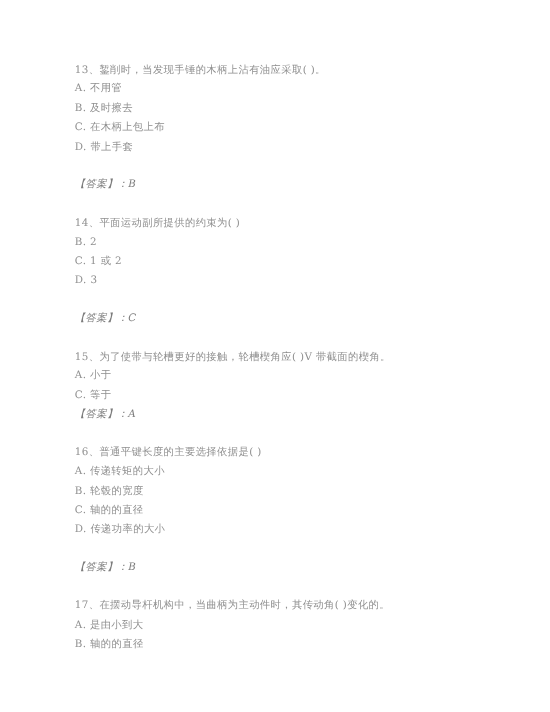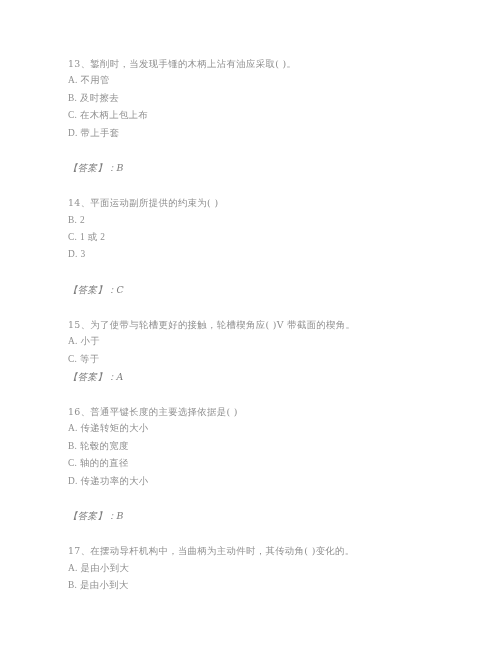--- a/index.html
+++ b/index.html
@@ -40,21 +40,20 @@
     color: #8f8f8f;
     letter-spacing: 0.35px;
     white-space: nowrap;
   }
   .q-option {
     font-size: 9.4px;
     line-height: 17.4px;
     color: #8f8f8f;
     letter-spacing: 0.35px;
     white-space: nowrap;
-    font-family: Liberation Serif, serif;
   }
   .q-answer {
     font-size: 9.4px;
     line-height: 17.4px;
     color: #7d7d7d;
     letter-spacing: 0.35px;
     white-space: nowrap;
     font-style: italic;
   }
   .spacer-line {
@@ -109,17 +108,17 @@
       <div class="q-option">D. 传递功率的大小</div>
       <div class="spacer-line">&nbsp;</div>
       <div class="q-answer">【答案】：B</div>
     </div>
 
     <div class="spacer-line">&nbsp;</div>
 
     <div class="question-block">
       <div class="q-stem">17、在摆动导杆机构中，当曲柄为主动件时，其传动角(    )变化的。</div>
       <div class="q-option">A. 是由小到大</div>
-      <div class="q-option">B. 是由小到大</div>
+      <div class="q-option">B. 轴的的直径</div>
     </div>
 
   </div>
 </div>
 
 </body></html>

